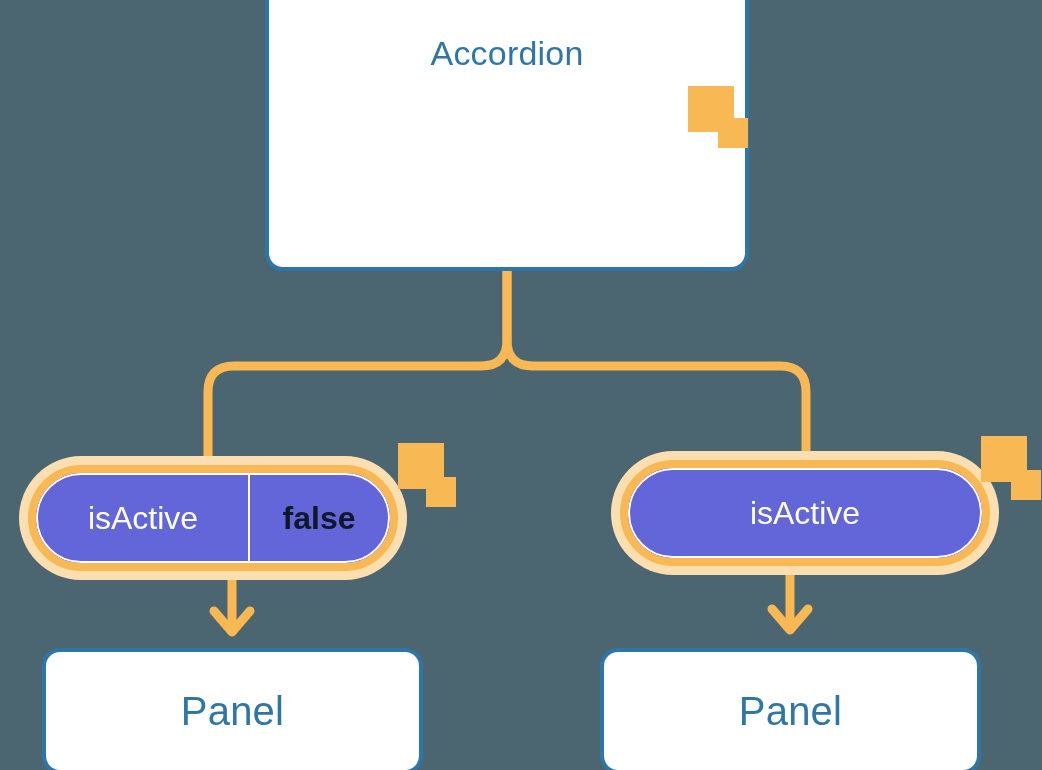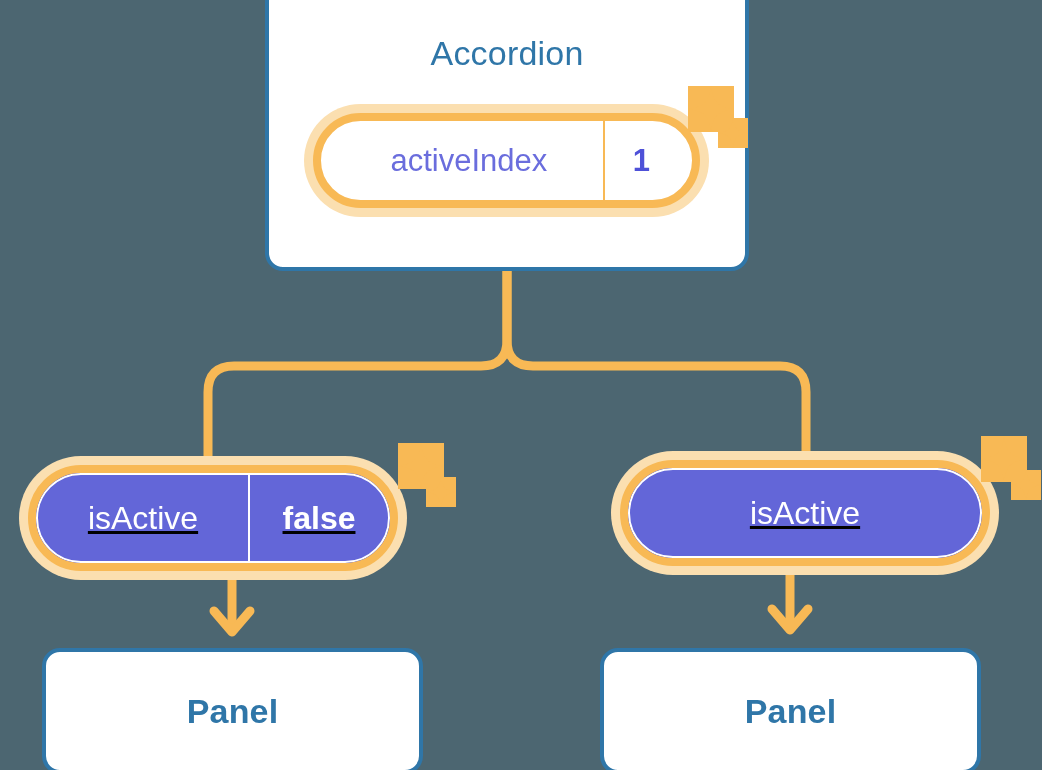--- a/index.html
+++ b/index.html
@@ -71,21 +71,21 @@
     height: 126px;
     top: 648px;
     display: flex;
     align-items: center;
     justify-content: center;
     border-bottom-left-radius: 18px;
     border-bottom-right-radius: 18px;
   }
   #panel-left  { left: 42px;  }
   #panel-right { left: 600px; }
-  .panel-card .card-title { font-size: 34px; font-weight: bold; }
+  .panel-card .card-title { font-size: 40px; }
 
   
   .pill {
     position: absolute;
     display: inline-flex;
     align-items: stretch;
     border-radius: 999px;
     box-sizing: border-box;
   }
   
@@ -139,21 +139,20 @@
     font-size: 31px;
     font-weight: 700;
     padding: 0 42px 0 28px;
     border-left: 2px solid #f8b955;
   }
 
   
   .pill-solid {
     width: 370px;
     height: 106px;
-    text-decoration: underline;
   }
   .pill-solid .pill-inner {
     background: #6366d8;
     border-width: 8px;
   }
   .pill-solid .pill-face {
     position: relative;
     display: flex;
     align-items: stretch;
     width: 100%;
@@ -164,21 +163,21 @@
     overflow: hidden;
   }
   .pill-solid .pill-key {
     color: #ffffff;
     font-size: 32px;
     font-weight: 400;
     flex: 1 1 auto;
     padding: 0 18px;
   }
   .pill-solid .pill-val {
-    color: #ffffff;
+    color: #0f172a;
     font-size: 32px;
     font-weight: 700;
     border-left: 2px solid #ffffff;
     padding: 0 28px;
     min-width: 140px;
   }
   #pill-isactive-false { left: 28px;  top: 465px; }
   #pill-isactive-true  { left: 620px; top: 460px; }
   #pill-isactive-true .pill-val { min-width: 148px; }
 
@@ -235,26 +234,20 @@
     <g>
       <line x1="790" y1="572" x2="790" y2="626" stroke="#f8b955" stroke-width="9" stroke-linecap="butt"></line>
       <path d="M 772 609 L 790 630 L 808 609" fill="none" stroke="#f8b955" stroke-width="9" stroke-linecap="round" stroke-linejoin="round"></path>
     </g>
   </svg>
 
   <div class="card" id="accordion-card">
     <div class="card-title">Accordion</div>
   </div>
 
-  <div class="pill" id="pill-activeindex">
-    <div class="pill-inner">
-      <div class="pill-key">activeIndex</div>
-      <div class="pill-val">1</div>
-    </div>
-  </div>
 
   <div class="sparkle-group" id="sparkles-root">
     <span class="sparkle spark-big">
       <svg width="46" height="46" viewBox="0 0 46 46">
         <path d="M23 0 C25 16 30 21 46 23 C30 25 25 30 23 46 C21 30 16 25 0 23 C16 21 21 16 23 0 Z" fill="#f8b955"></path>
       </svg>
     </span>
     <span class="sparkle spark-small">
       <svg width="30" height="30" viewBox="0 0 30 30">
         <path d="M15 0 C16.3 10.4 19.6 13.7 30 15 C19.6 16.3 16.3 19.6 15 30 C13.7 19.6 10.4 16.3 0 15 C10.4 13.7 13.7 10.4 15 0 Z" fill="#f8b955"></path>

